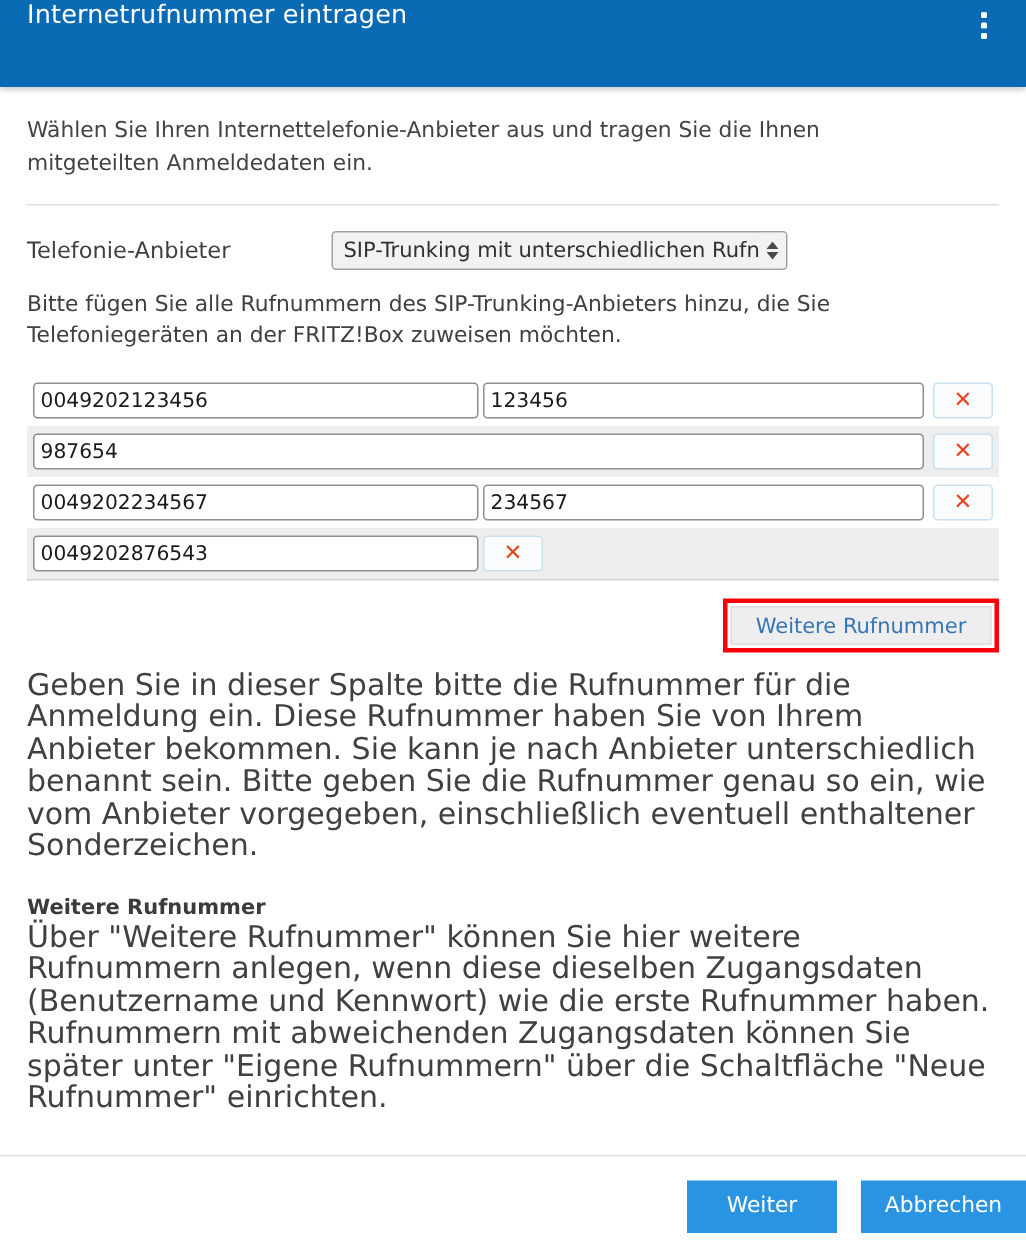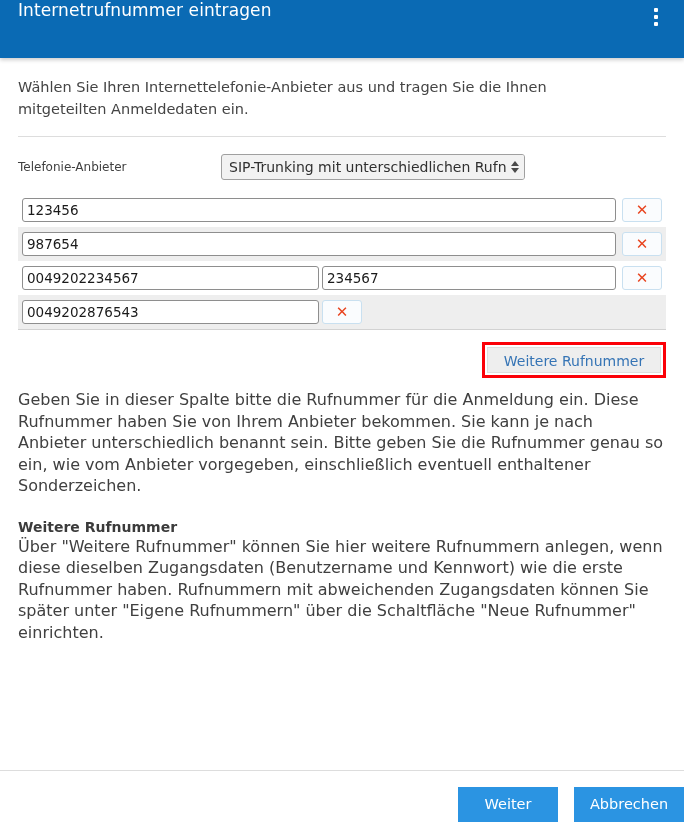--- a/index.html
+++ b/index.html
@@ -71,21 +71,21 @@
     margin: 16px 0 0 0;
   }
 
   
   .provider-row {
     display: flex;
     align-items: center;
     margin-top: 17px;
   }
   .provider-label {
-    font-size: 12px;
+    font-size: 15px;
     color: #404040;
     width: 203px;
     flex: 0 0 203px;
   }
   .provider-select {
     width: 304px;
     height: 26px;
     box-sizing: border-box;
     border: 1px solid #a0a0a0;
     border-radius: 3px;
@@ -235,21 +235,21 @@
   .help {
     margin-top: 11px;
   }
   .help-h {
     font-size: 14px;
     font-weight: bold;
     color: #3b3b3b;
     margin: 0 0 1px 0;
   }
   .help-p {
-    font-size: 16px;
+    font-size: 20px;
     line-height: 21.5px;
     color: #404040;
     margin: 0;
   }
   .help-block { margin-bottom: 19px; }
   .help-block:first-child { margin-bottom: 22px; }
 
   
   .footer {
     position: absolute;
@@ -304,24 +304,28 @@
     <div class="provider-label">Telefonie-Anbieter</div>
     <div class="provider-select">
       <span class="sel-text">SIP-Trunking mit unterschiedlichen Rufnu</span>
       <span class="stepper">
         <i class="up"></i>
           <i class="down"></i>
       </span>
     </div>
   </div>
 
+  <p class="hint">Bitte fügen Sie alle Rufnummern des SIP-Trunking-Anbieters hinzu, die Sie Telefoniegeräten an der FRITZ!Box zuweisen möchten.</p>
 
   <div class="num-table">
 
     <div class="trow">
+      <div class="cell1">
+        <input class="tinput" type="text" value="0049202123456" style="">
+      </div>
       <div class="cell2">
         <input class="tinput" type="text" value="123456" style="">
       </div>
       <div class="cell3">
         <button class="del-btn">✕</button>
       </div>
     </div>
 
     <div class="trow alt">
       <div class="cell2">

